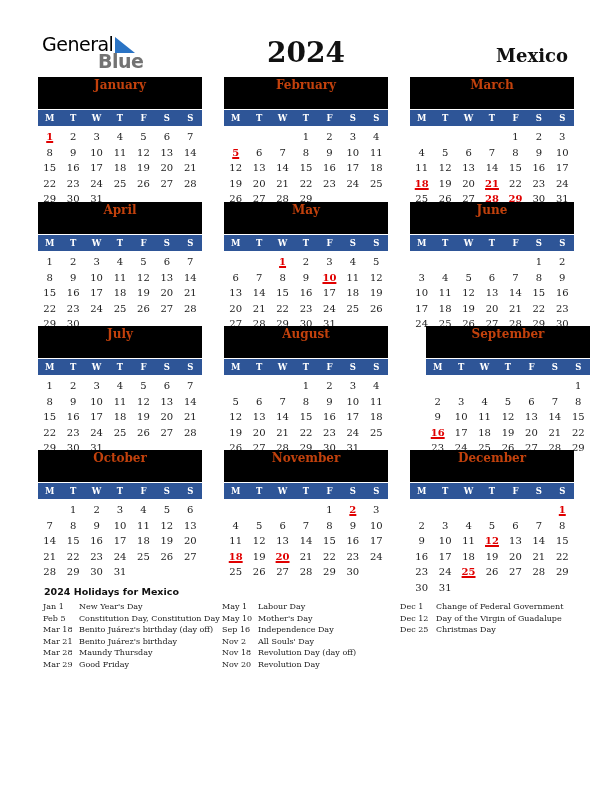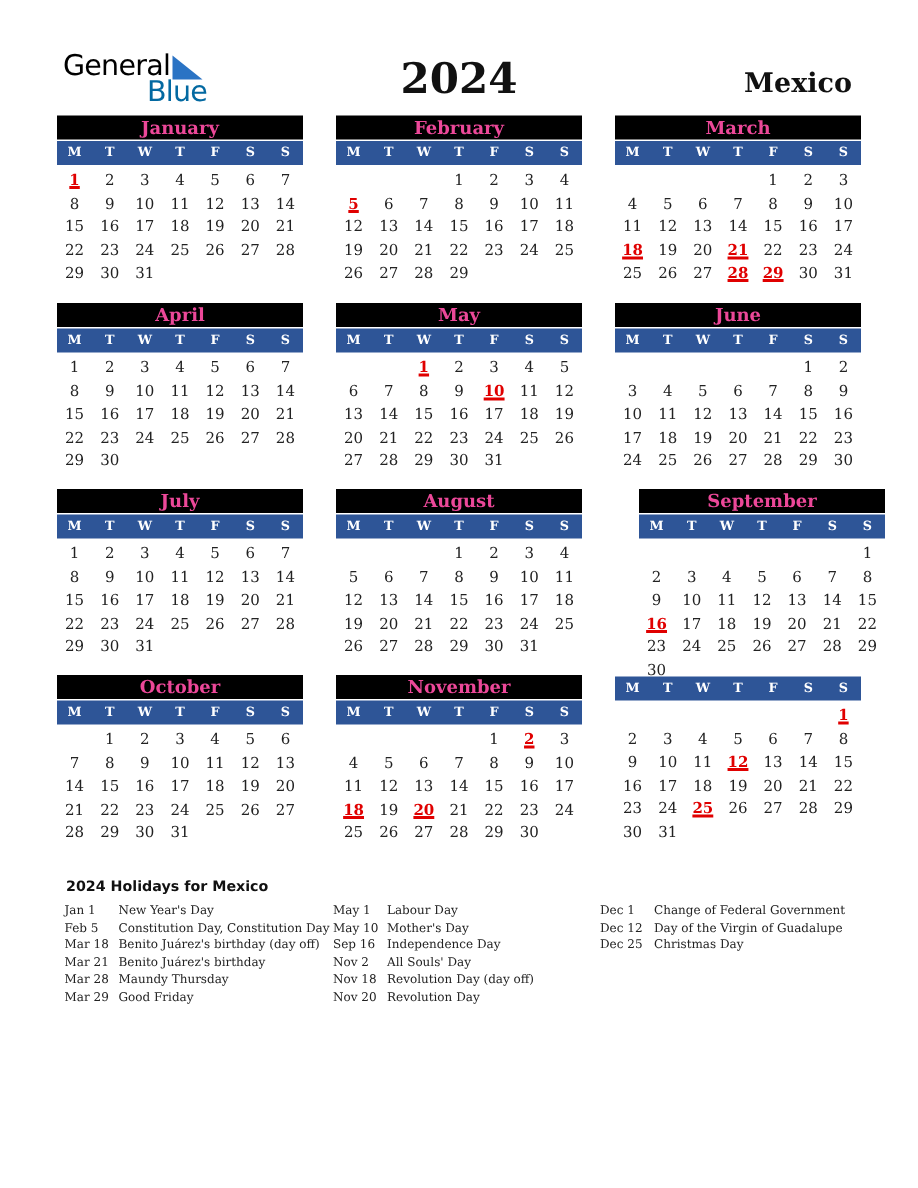--- a/index.html
+++ b/index.html
@@ -2,29 +2,29 @@
 <html><head>
 <meta charset="utf-8">
 <style>
   html, body { margin:0; padding:0; background:#ffffff; }
   body { width:612px; height:792px; position:relative; overflow:hidden;
          font-family:"DejaVu Serif", serif; color:#222; }
   .logo { position:absolute; left:42px; top:33px; width:100px; height:36px; }
   .logo .general { position:absolute; left:0; top:0; font-family:"DejaVu Sans", sans-serif;
          font-size:19px; color:#000000; letter-spacing:-0.5px; }
   .logo .blue { position:absolute; left:56px; top:17px; font-family:"DejaVu Sans", sans-serif;
-         font-size:19px; color:#0369a1; letter-spacing:-0.5px; }
+         font-size:19px; color:#737373; letter-spacing:-0.5px;font-weight:bold; }
   .logo .tri { position:absolute; left:73px; top:4px; width:0; height:0;
          border-left:20px solid #2a73c4; border-top:16px solid transparent; }
   .title { position:absolute; left:0; width:612px; top:36px; text-align:center;
          font-family:"DejaVu Serif", serif; font-weight:bold; font-size:28px; color:#111; }
   .country { position:absolute; right:44px; top:45px; font-weight:bold; font-size:18px; color:#111; }
 
   .month { position:absolute; width:164px; }
-  .month .mh { height:16px; background:#000; color:#ec4899; text-align:center;
+  .month .mh { height:32px; background:#000; color:#c2410c; text-align:center;
          font-weight:bold; font-size:12px; line-height:16px; }
   .month .wd { display:grid; grid-template-columns:repeat(7,1fr); height:16px; margin-top:1px;
          background:#2e5597; color:#fff; font-size:8.5px; font-weight:bold; line-height:16px; text-align:center; }
   .month .days { display:grid; grid-template-columns:repeat(7,1fr); margin-top:3px; }
   .month .d { height:15.5px; line-height:15px; font-size:10px; text-align:center; color:#222; }
   .month .d.h { color:#e00000; font-weight:bold; text-decoration:underline; text-decoration-thickness:2px; }
 
   .hol-title { position:absolute; left:44px; top:586px; font-family:"DejaVu Sans", sans-serif;
          font-weight:bold; font-size:9.5px; color:#111; }
   .hcol { position:absolute; top:601px; font-size:8px; color:#222; }
@@ -555,20 +555,21 @@
         <span class="d">24</span>
         <span class="d">25</span>
         <span class="d">26</span>
         <span class="d">27</span>
         <span class="d">28</span>
         <span class="d">29</span>
         <span class="d">30</span>
       </div>
     </div>
     <div class="month" style="left: 410px; top: 450px;">
+      <div class="mh">December</div>
       <div class="wd">
         <span>M</span>
         <span>T</span>
         <span>W</span>
         <span>T</span>
         <span>F</span>
         <span>S</span>
         <span>S</span>
       </div>
       <div class="days">

